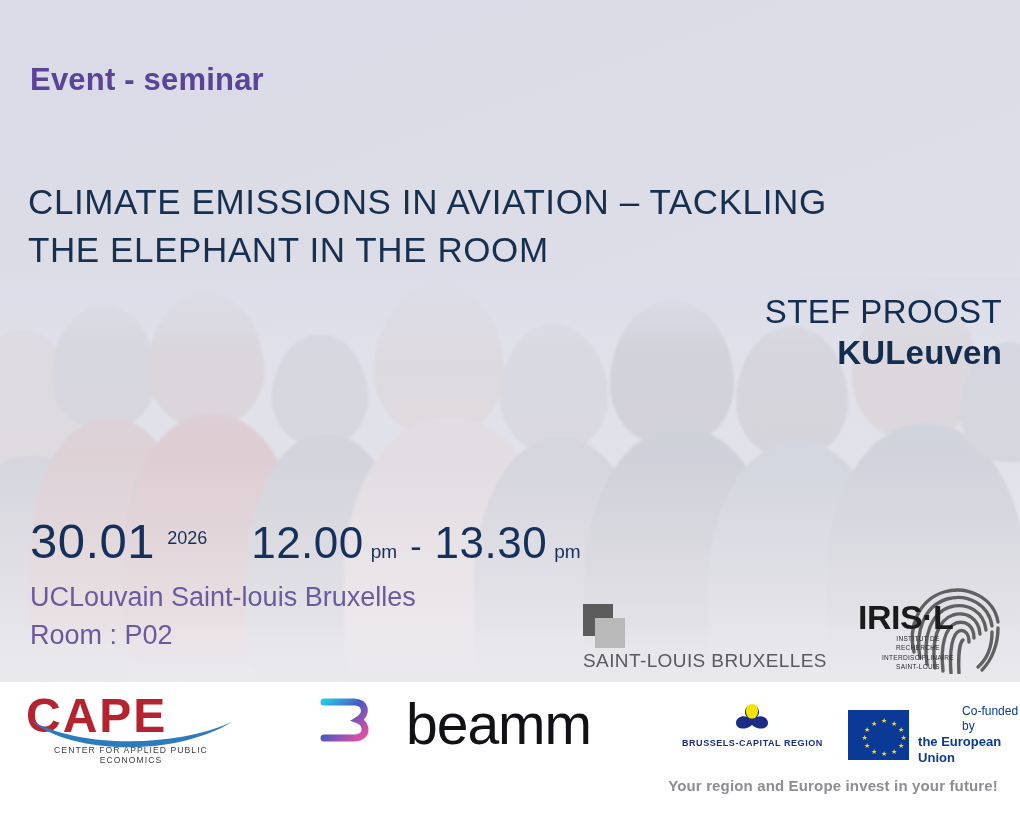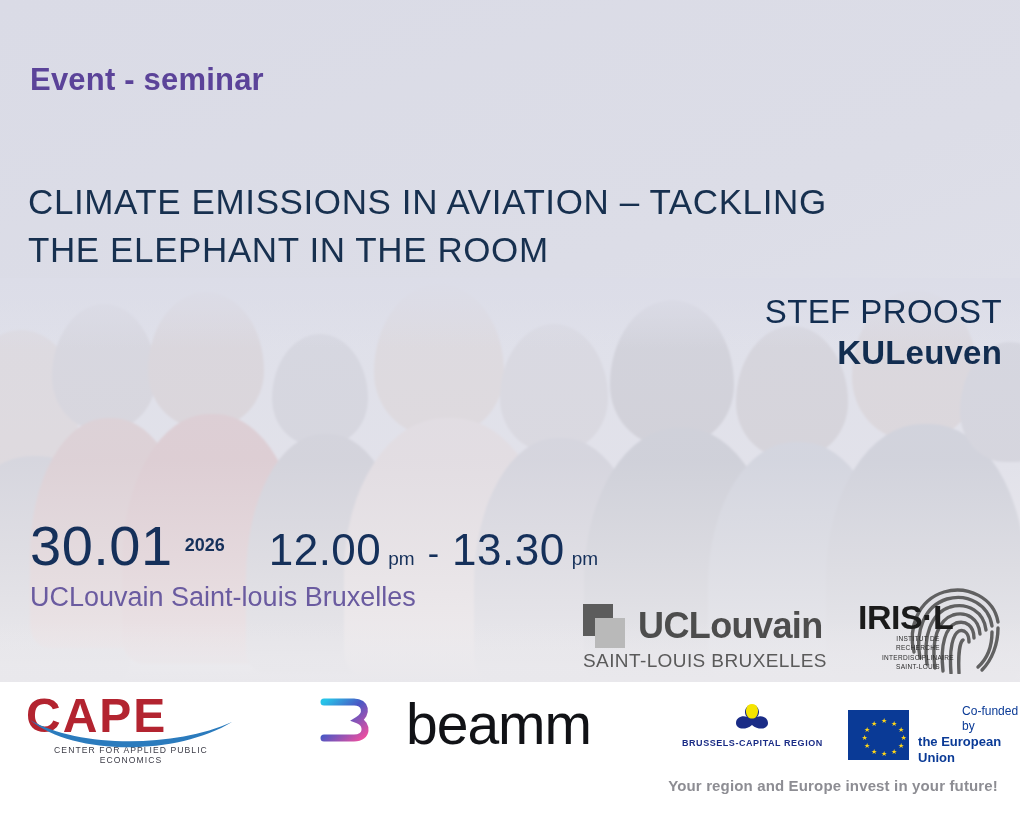--- a/index.html
+++ b/index.html
@@ -76,22 +76,22 @@
   }
   .speaker .name{ font-size:33px; font-weight:normal; letter-spacing:.4px; line-height:1.22; }
   .speaker .aff { font-size:33px; font-weight:bold; letter-spacing:.2px; line-height:1.28; }
 
   
   .datetime{
     position:absolute; left:30px; top:513px;
     display:flex; align-items:baseline;
     color:#15305a;
   }
-  .dt-date{ font-size:56px; font-weight:300; letter-spacing:.5px; }
-  .dt-year{ font-size:18px; font-weight:700; margin-left:12px; position:relative; top:-14px; }
+  .dt-date{ font-size:49px; font-weight:300; letter-spacing:.5px; }
+  .dt-year{ font-size:18px; font-weight:400; margin-left:12px; position:relative; top:-14px; }
   .dt-times{ display:flex; align-items:baseline; margin-left:44px; }
   .dt-big{ font-size:44px; font-weight:300; letter-spacing:.5px; }
   .dt-sm{ font-size:19px; font-weight:400; margin-left:7px; }
   .dt-dash{ font-size:34px; font-weight:400; margin:0 13px; }
 
   .venue{
     position:absolute; left:30px; top:578px;
     color:#6a5ba0; font-size:27px; font-weight:300; line-height:1.42;
   }
   .venue .ln{ display:block; }
@@ -222,29 +222,29 @@
         <span class="dt-big">12.00</span>
         <span class="dt-sm">pm</span>
         <span class="dt-dash">-</span>
         <span class="dt-big">13.30</span>
         <span class="dt-sm">pm</span>
       </span>
     </div>
 
     <div class="venue">
       <span class="ln">UCLouvain Saint-louis Bruxelles</span>
+      <span class="ln">Room : P02</span>
     </div>
 
     <div class="ucl">
       <div class="ucl-row">
         <span class="ucl-mark">
           <span class="ucl-sq-dark"></span>
           <span class="ucl-sq-light"></span>
         </span>
-        <span class="ucl-word">UCLouvain</span>
       </div>
       <div class="ucl-sub">SAINT-LOUIS BRUXELLES</div>
     </div>
 
     <div class="iris">
       <svg class="iris-print" width="108" height="92" viewBox="0 0 108 92">
         <g fill="none" stroke="#4a4a4a" stroke-width="3.4" stroke-linecap="round">
           <path d="M12 70 C6 46 16 18 42 10 C66 3 92 16 96 40"></path>
           <path d="M18 76 C13 50 22 24 45 17 C66 11 87 23 90 44"></path>
           <path d="M25 82 C21 54 29 31 48 25 C66 20 82 30 84 48"></path>

